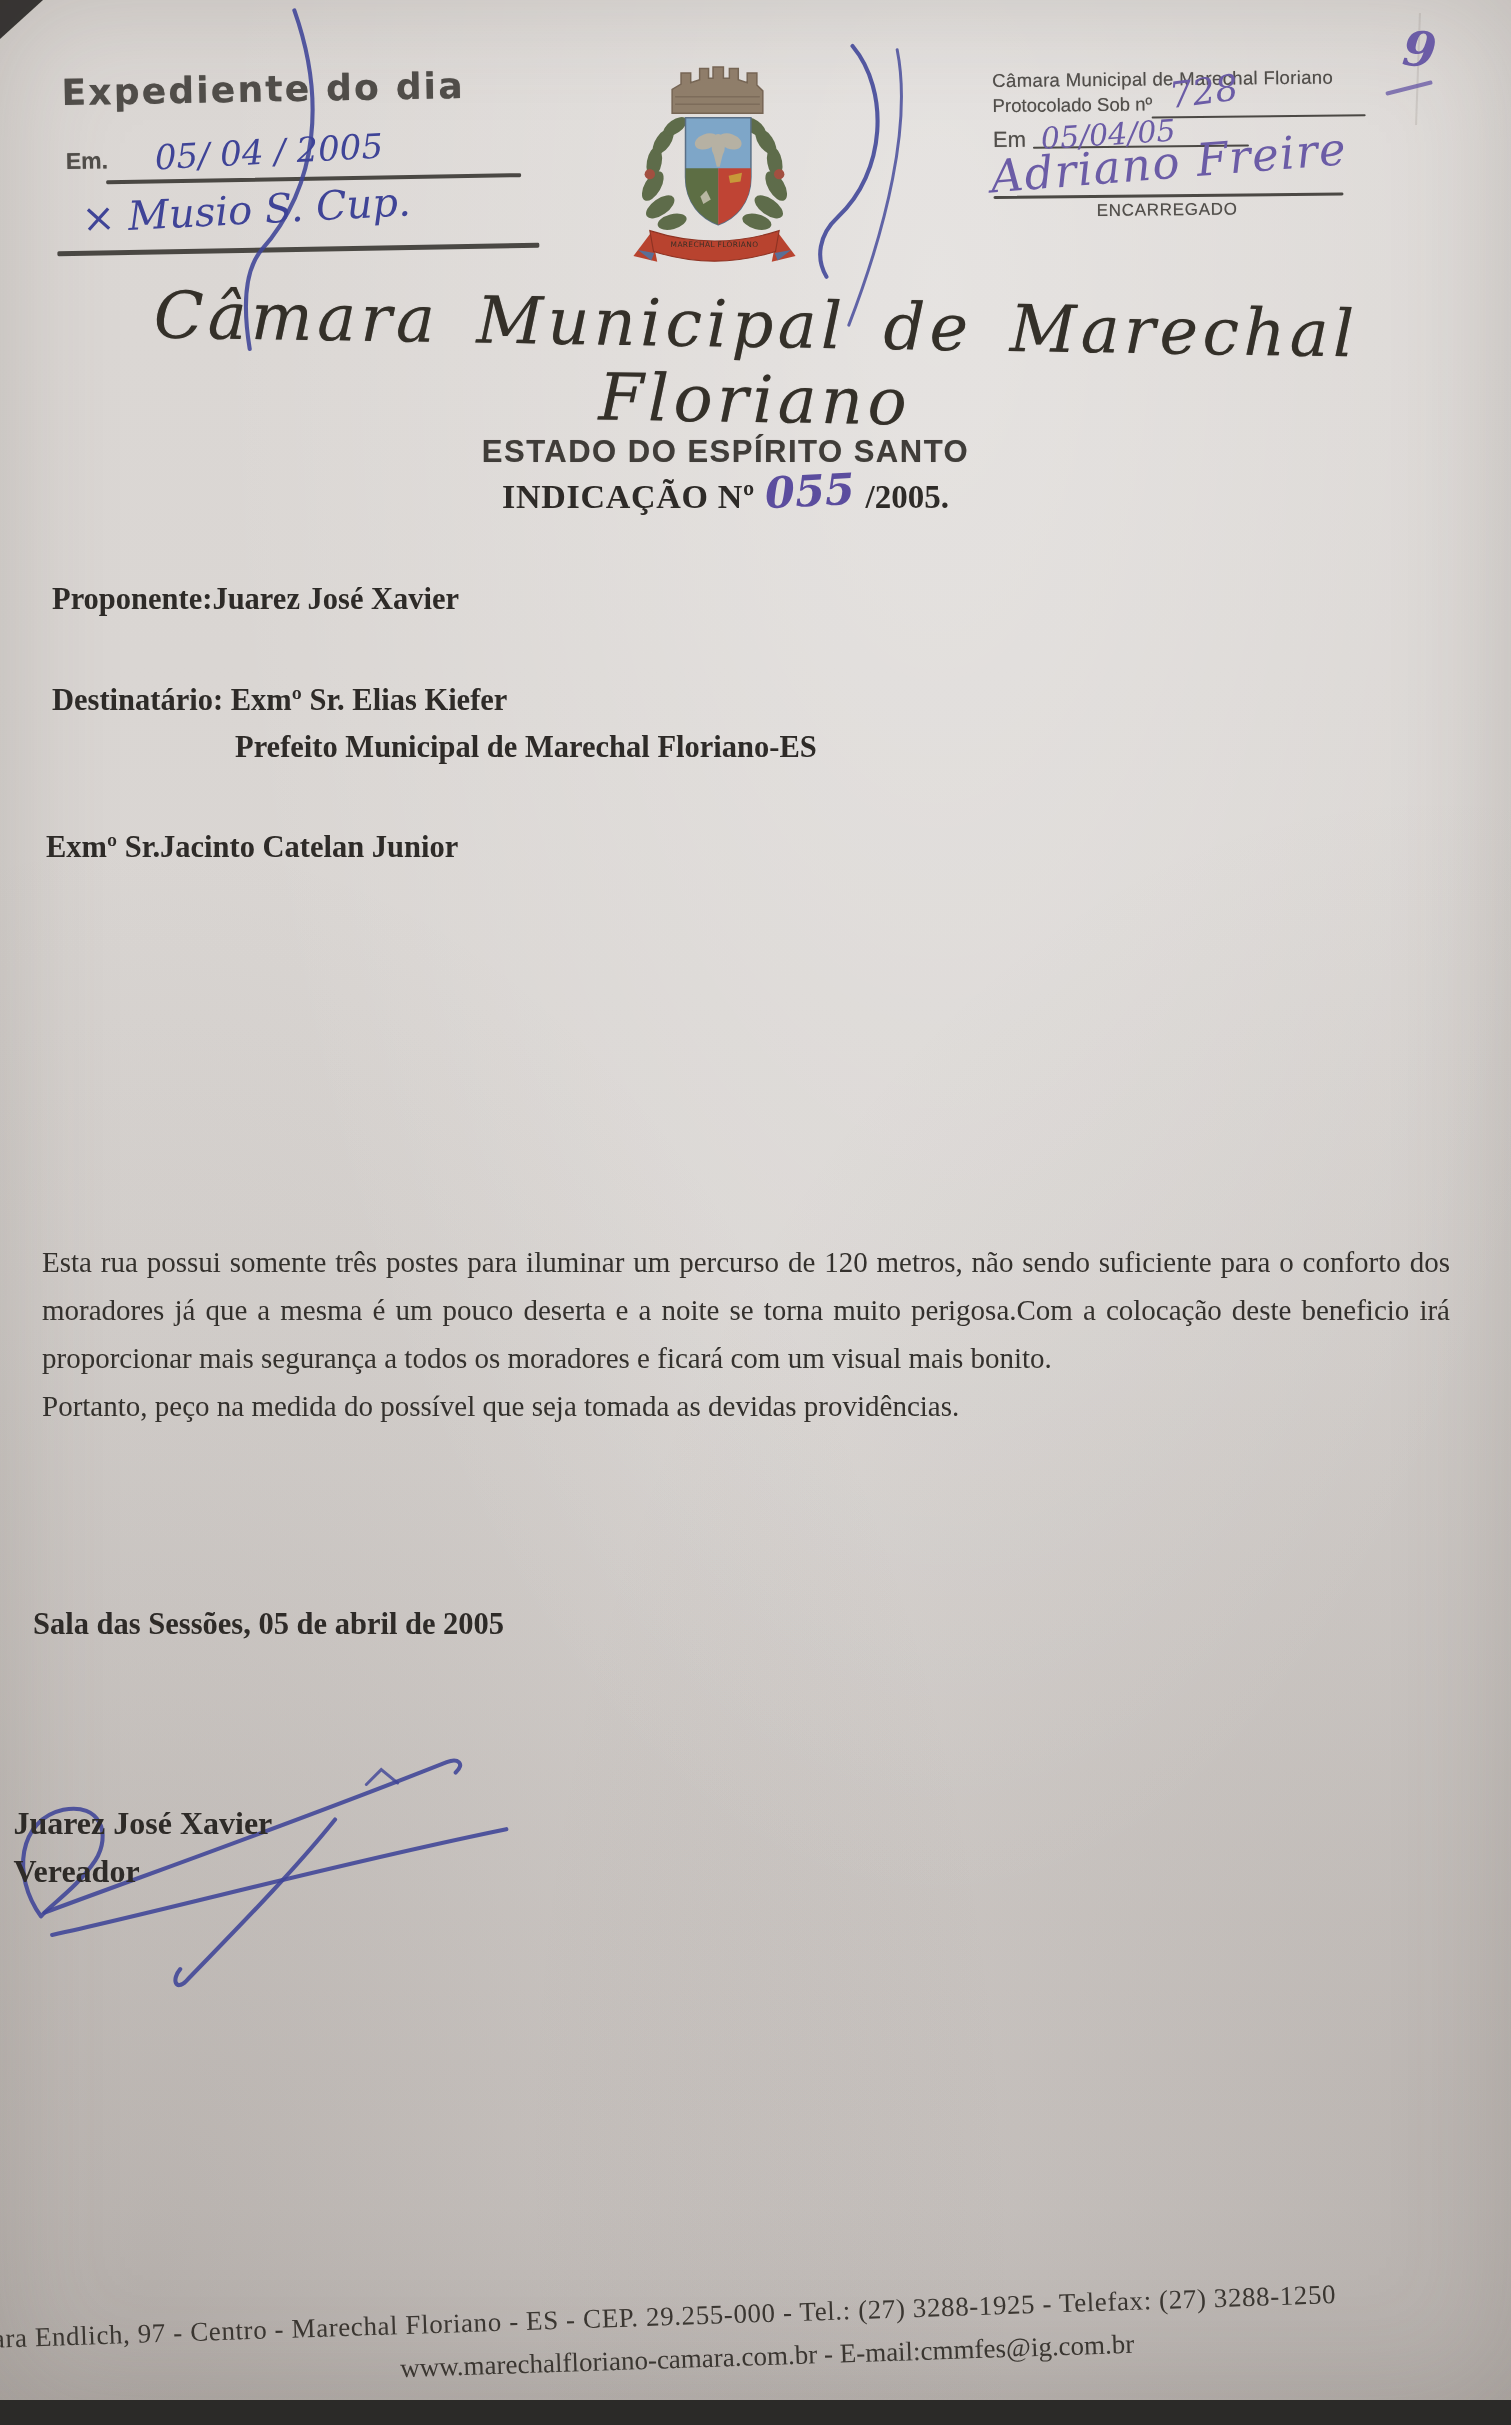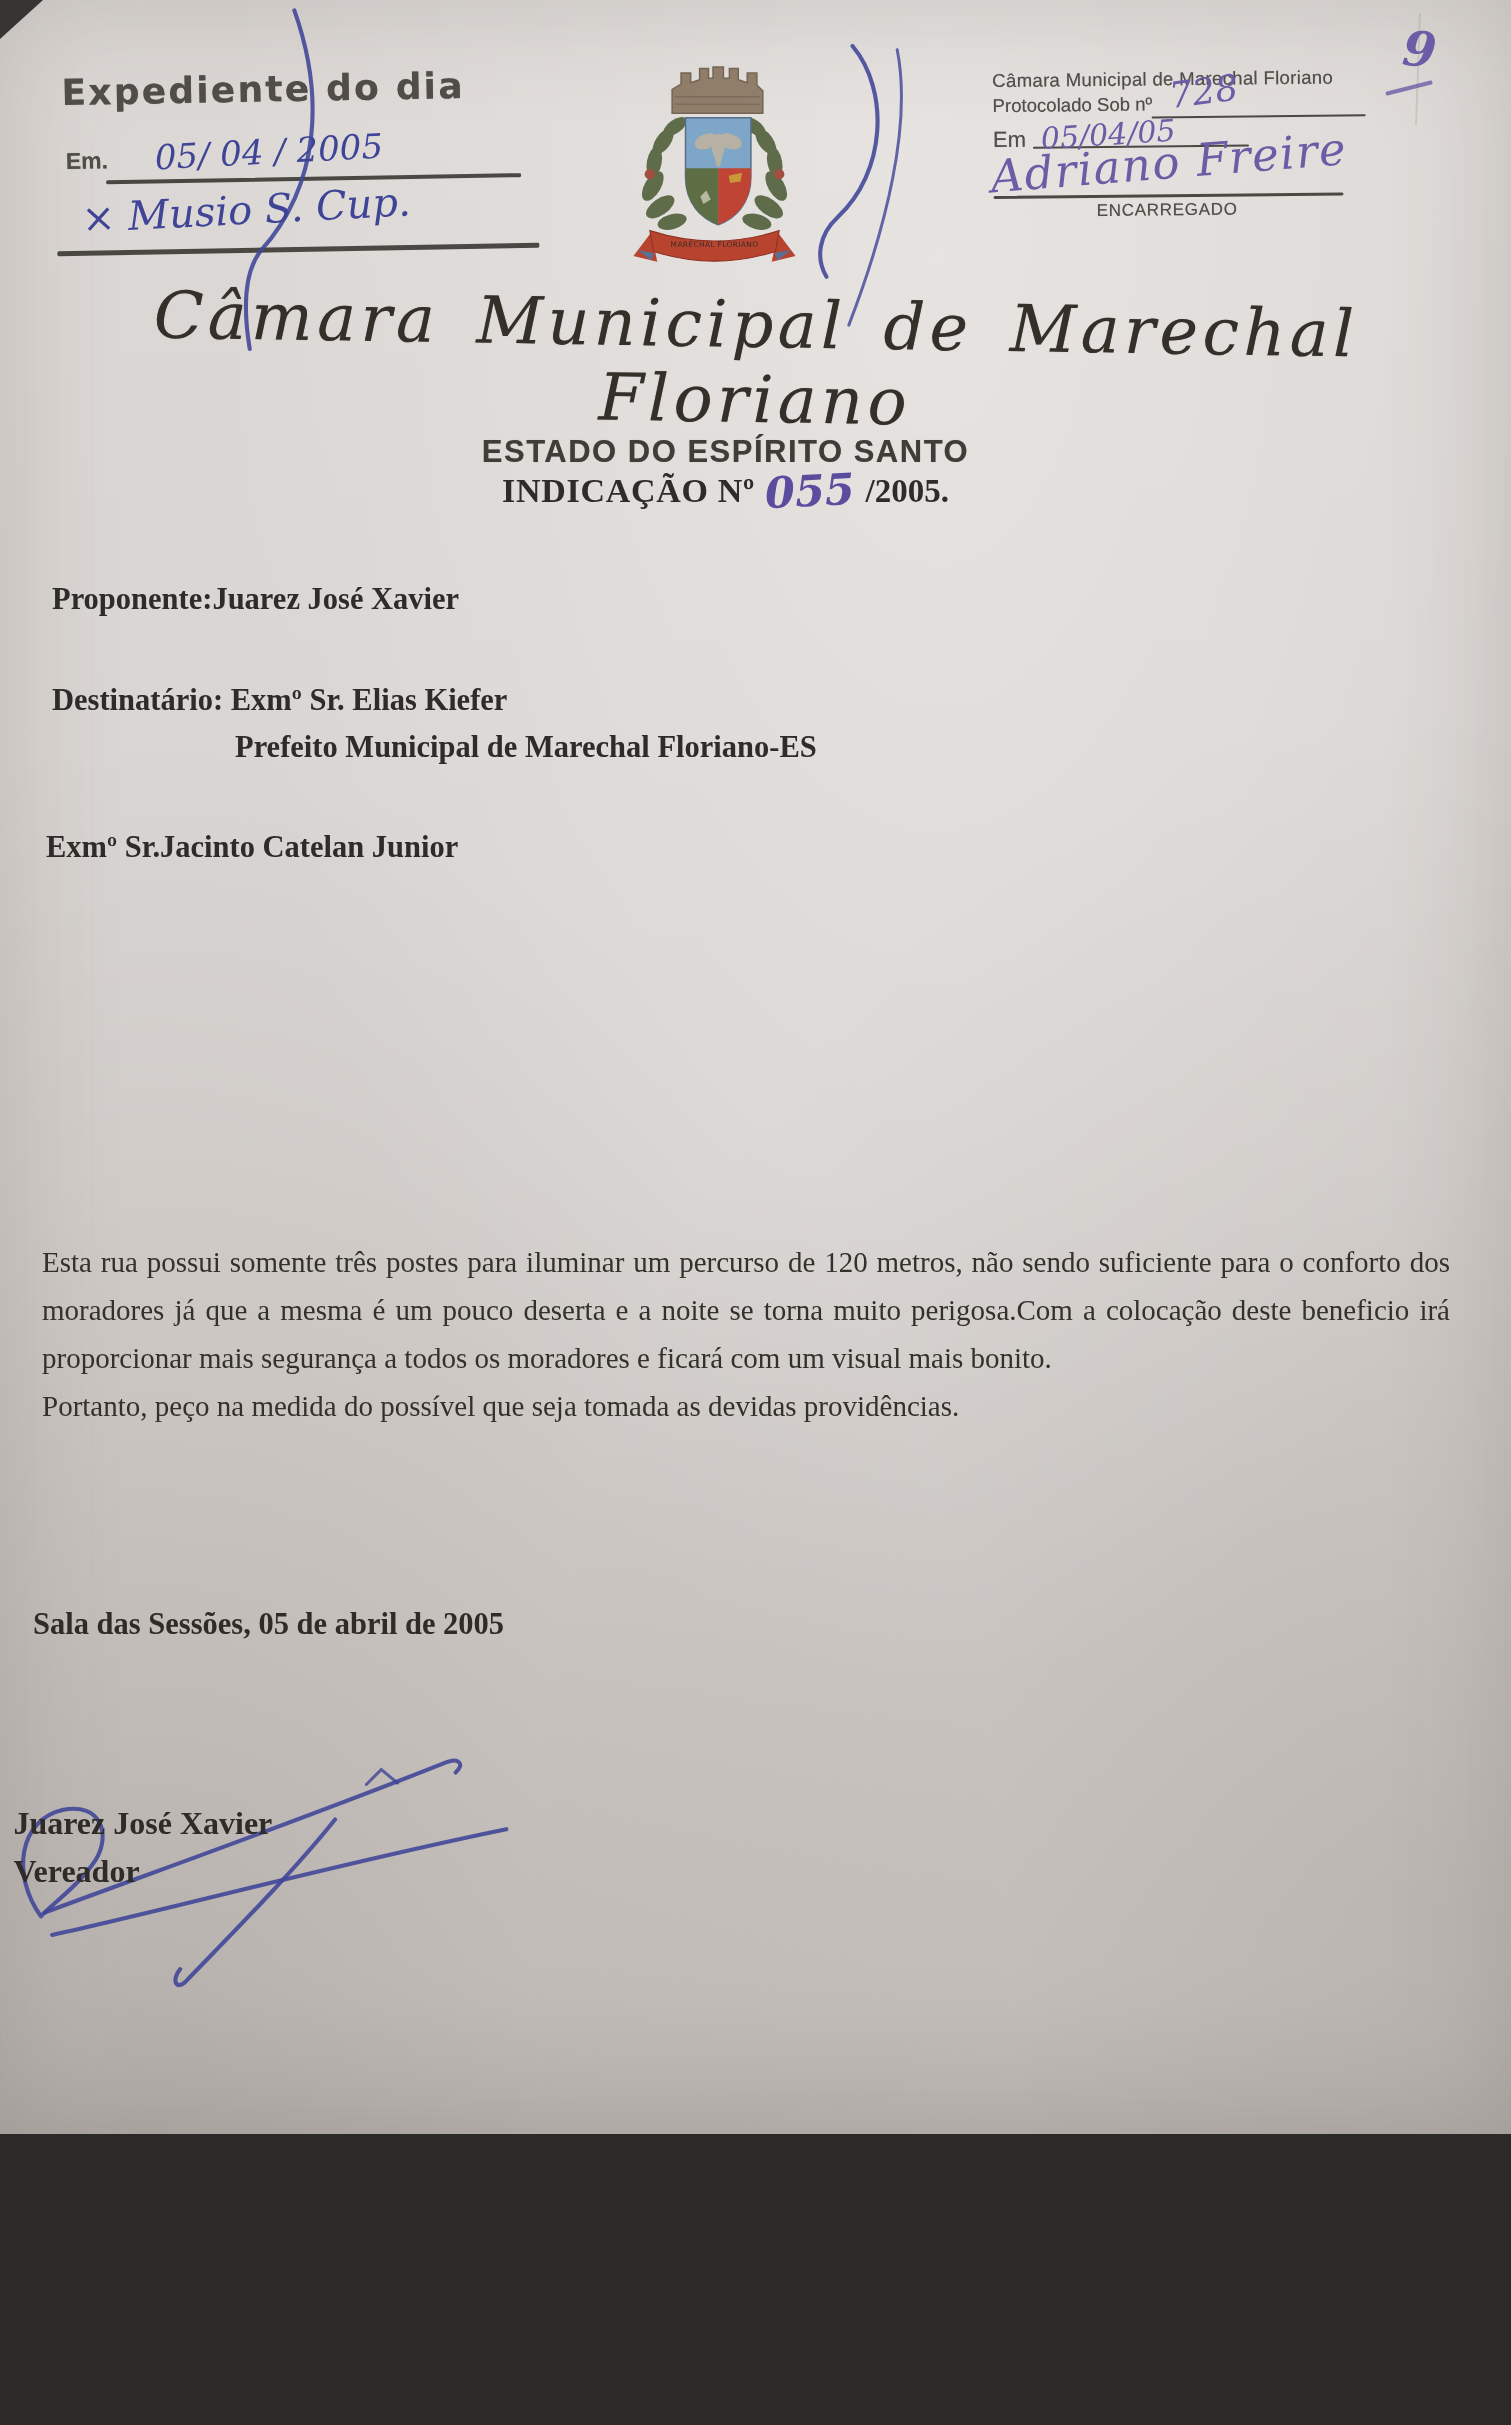--- a/index.html
+++ b/index.html
@@ -1,17 +1,17 @@
 <!DOCTYPE html>
 <html style="font-size:12px"><head>
 <meta charset="utf-8">
 <style>
   html,body{margin:0;padding:0;background:#2b2a28;}
   .page{
-    position:relative;width:1511px;height:2134px;overflow:hidden;
+    position:relative;width:1511px;height:2400px;overflow:hidden;
     background-color:#d8d4d1;
     background-image:
       radial-gradient(ellipse at 62% 12%, rgba(255,255,255,.30), rgba(255,255,255,0) 55%),
       radial-gradient(ellipse at 10% 95%, rgba(90,80,72,.18), rgba(90,80,72,0) 45%),
       radial-gradient(ellipse at 95% 90%, rgba(90,80,72,.16), rgba(90,80,72,0) 45%),
       linear-gradient(180deg,#dcd8d5 0%, #d8d4d1 55%, #cdc8c5 92%, #c4bfbc 100%);
     box-shadow:inset 0 0 119px rgba(85,76,70,.22);
     font-family:"Liberation Serif", serif;
     color:#2e2b28;
   }
@@ -129,21 +129,21 @@
     <div class="abs stamp-text stampgray sans" style="left:103px;top:132px;font-size:17px;letter-spacing:0.7px;">ENCARREGADO</div>
   </div>
 
   <div class="abs hand hand-purple" style="left:1403px;top:21px;font-size:48px;font-weight:bold;transform:rotate(6deg);">9</div>
   <div class="abs" style="left:1385px;top:86px;width:48px;height:3.7px;background:#6b5ca6;opacity:.8;transform:rotate(-14deg);border-radius:1.5px;"></div>
 
   <div class="abs doc-title center" style="left:30px;top:287px;width:1451px;transform:rotate(0.9deg);">Câmara Municipal de Marechal Floriano</div>
 
   <div class="abs sans b center stamp-text" style="left:0;top:434px;width:1451px;font-size:31px;letter-spacing:1.5px;color:#33302c;">ESTADO DO ESPÍRITO SANTO</div>
 
-  <div class="abs" style="left:0;top:466px;width:1451px;display:flex;justify-content:center;align-items:center;gap:10.4px;">
+  <div class="abs" style="left:0;top:466px;width:1451px;display:flex;justify-content:center;align-items:flex-end;gap:10.4px;">
     <span class="serif b" style="font-size:34px;letter-spacing:0.7px;">INDICAÇÃO Nº</span>
     <span class="hand b" style="font-size:43px;color:#5b4d9e;transform:rotate(-3deg);display:inline-block;">055</span>
     <span class="serif b" style="font-size:33px;">/2005.</span>
   </div>
 
   <div class="abs serif b nowrap" style="left:52px;top:574px;font-size:30.5px;margin-top:8px;">Proponente:Juarez José Xavier</div>
 
   <div class="abs serif b nowrap" style="left:52px;top:683px;font-size:30.5px;">Destinatário: Exmº Sr. Elias Kiefer</div>
   <div class="abs serif b nowrap" style="left:235px;top:730px;font-size:30.5px;">Prefeito Municipal de Marechal Floriano-ES</div>
 

